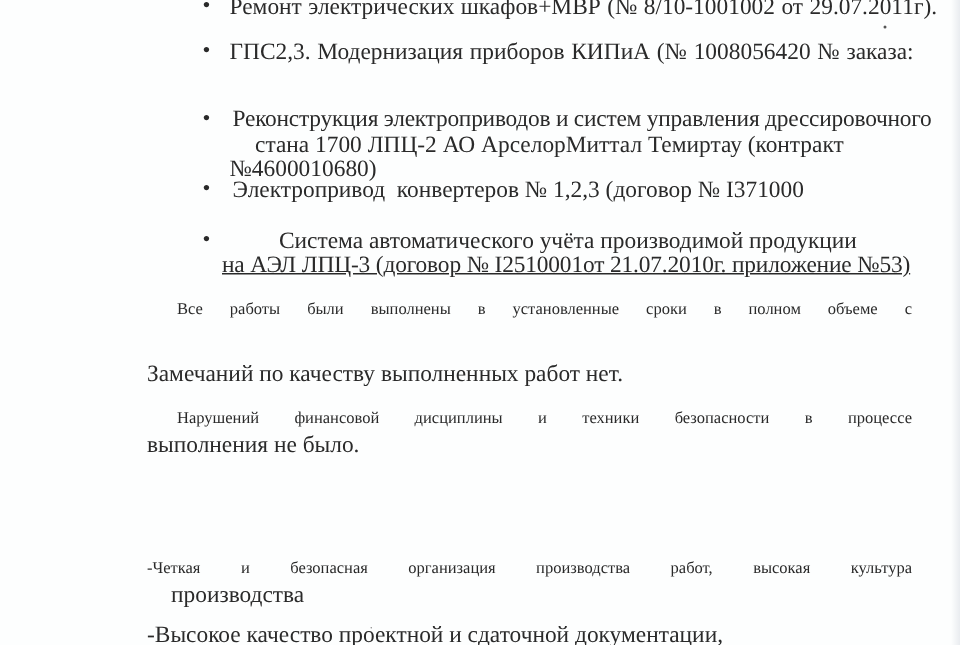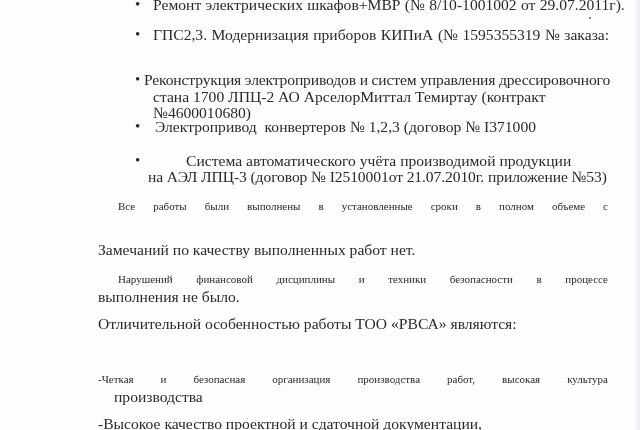--- a/index.html
+++ b/index.html
@@ -38,42 +38,41 @@
 </style>
 </head>
 <body>
 
 <div class="page">
 
   <span class="bullet-dot" style="left:135px; top:-4px;">•</span>
   <div class="line" style="left:153px; top:-4px; word-spacing:0.4px;">Ремонт электрических шкафов+МВР (№ 8/10-1001002 от 29.07.2011г).</div>
 
   <span class="bullet-dot" style="left:135px; top:26px;">•</span>
-  <div class="line" style="left:153px; top:26px; word-spacing:0.6px;">ГПС2,3. Модернизация приборов КИПиА (№ 1595355319 № заказа:</div>
+  <div class="line" style="left:153px; top:26px; word-spacing:0.6px;">ГПС2,3. Модернизация приборов КИПиА (№ 1008056420 № заказа:</div>
 
   <span class="bullet-dot" style="left:135px; top:71px;">•</span>
-  <div class="line" style="left:144px; top:71px; letter-spacing:-0.15px;">Реконструкция электроприводов и систем управления дрессировочного</div>
-  <div class="line" style="left:153px; top:88px;text-align:center;">стана 1700 ЛПЦ-2 АО АрселорМиттал Темиртау (контракт</div>
+  <div class="line" style="left:155px; top:71px; letter-spacing:-0.15px;">Реконструкция электроприводов и систем управления дрессировочного</div>
+  <div class="line" style="left:170px; top:88px;text-align:center;">стана 1700 ЛПЦ-2 АО АрселорМиттал Темиртау (контракт</div>
   <div class="line" style="left:153px; top:104px;">№4600010680)</div>
 
   <span class="bullet-dot" style="left:135px; top:118px;">•</span>
   <div class="line" style="left:155px; top:118px; white-space:pre;">Электропривод  конвертеров № 1,2,3 (договор № I371000</div>
 
   <span class="bullet-dot" style="left:135px; top:152px;">•</span>
   <div class="line" style="left:155px; top:152px;margin-left:31px;">Система автоматического учёта производимой продукции</div>
-  <div class="line" style="left:148px; top:168px; letter-spacing:-0.1px;">на АЭЛ ЛПЦ-3 (договор № I2510001от 21.07.2010г. приложение №53)</div>
+  <div class="line" style="left:148px; top:168px; letter-spacing:-0.1px;text-decoration:underline;">на АЭЛ ЛПЦ-3 (договор № I2510001от 21.07.2010г. приложение №53)</div>
 
   <div class="justify" style="left:118px; top:198px; width:490px;">Все работы были выполнены в установленные сроки в полном объеме с</div>
 
   <div class="line" style="left:98px; top:241px;">Замечаний по качеству выполненных работ нет.</div>
 
   <div class="justify" style="left:118px; top:271px; width:490px;">Нарушений финансовой дисциплины и техники безопасности в процессе</div>
   <div class="line" style="left:98px; top:288px;">выполнения не было.</div>
 
-  <div class="line" style="left:98px; top:315px;">Отличительной особенностью работы ТОО «РВСА» являются:</div>
 
 
   <div class="justify" style="left:98px; top:371px; width:510px;">-Четкая и безопасная организация производства работ, высокая культура</div>
   <div class="line" style="left:98px; top:388px;margin-left:16px;">производства</div>
 
   <div class="line" style="left:98px; top:415px;">-Высокое качество проектной и сдаточной документации,</div>
 
   <span class="speck" style="left:589px; top:17px;"></span>
   <span class="speck" style="left:247px; top:418px; width:1px; height:1px; background:#888;"></span>
   <div class="edge-shadow"></div>

